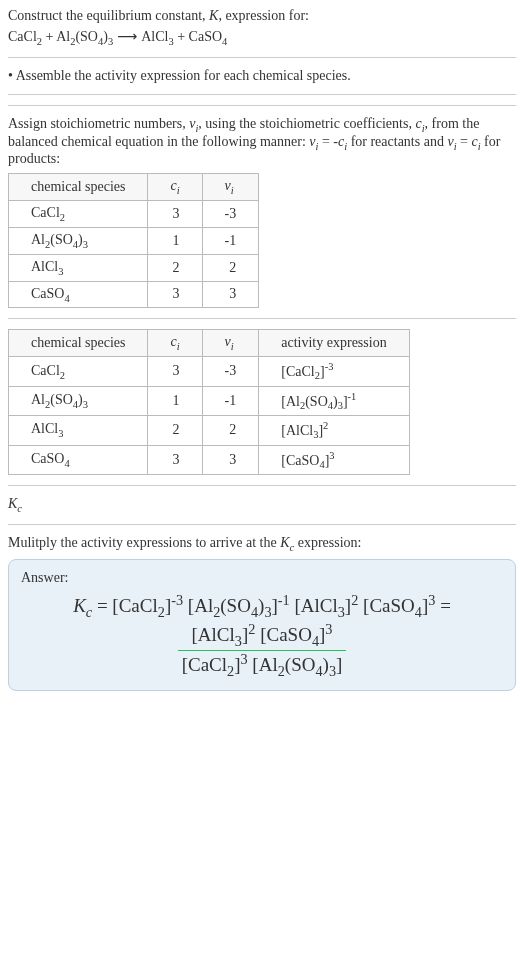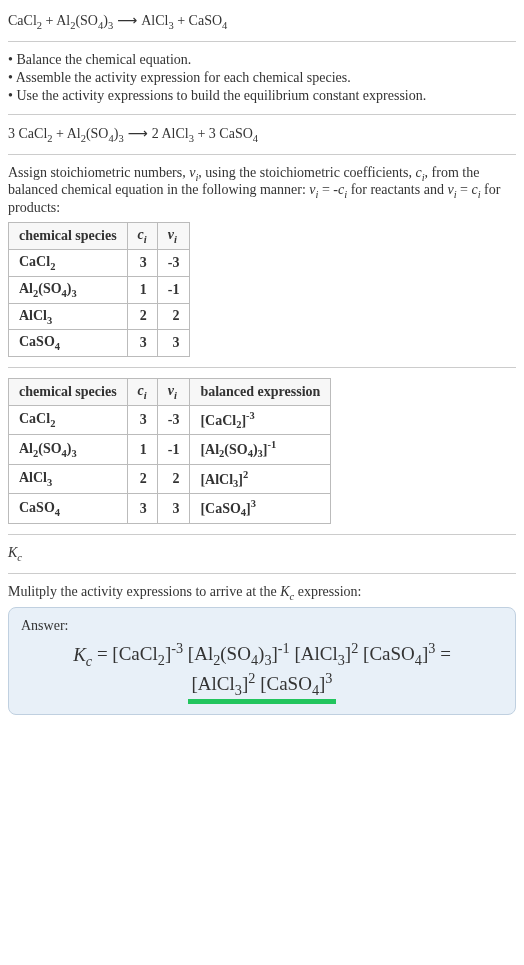--- a/index.html
+++ b/index.html
@@ -38,23 +38,23 @@
     }
     .step-text {
       margin: 4px 0;
     }
     table {
       border-collapse: collapse;
       margin: 6px 0;
     }
     th, td {
       border: 1px solid #bbb;
-      padding: 4px 10px;
+      padding: 4px 22px;
       text-align: left;
-      font-weight: bold;
+      font-weight: normal;
     }
     th {
       background: #f7f7f7;
     }
     td.num {
       text-align: right;
     }
     sub {
       font-size: 0.75em;
       vertical-align: sub;
@@ -80,50 +80,48 @@
       text-align: center;
       font-size: 19px;
     }
     .frac {
       display: inline-block;
       vertical-align: middle;
       text-align: center;
     }
     .frac .num {
       display: block;
-      border-bottom: 5px solid #22c55e;
+      border-bottom: 1px solid #22c55e;
       padding: 0 4px;
     }
     .frac .den {
       display: block;
       padding: 0 4px;
     }
     .arrow {
       padding: 0 4px;
     }
   </style>
 </head>
 <body>
 
 <div class="section intro">
+  <div>Construct the equilibrium constant, <span class="italic">K</span>, expression for:</div>
   <div class="equation">CaCl<sub>2</sub> + Al<sub>2</sub>(SO<sub>4</sub>)<sub>3</sub><span class="arrow">⟶</span>AlCl<sub>3</sub> + CaSO<sub>4</sub></div>
 </div>
 
 <hr>
 
 <div class="section">
-  <div class="plan-item">• Balance the chemical equation.</div>
   <div class="plan-item">• Assemble the activity expression for each chemical species.</div>
-  <div class="plan-item">• Use the activity expressions to build the equilibrium constant expression.</div>
-</div>
-
-<hr>
-
-<div class="section">
-  <div class="equation">3 CaCl<sub>2</sub> + Al<sub>2</sub>(SO<sub>4</sub>)<sub>3</sub><span class="arrow">⟶</span>2 AlCl<sub>3</sub> + 3 CaSO<sub>4</sub></div>
+</div>
+
+<hr>
+
+<div class="section">
 </div>
 
 <hr>
 
 <div class="section">
   <div class="step-text">Assign stoichiometric numbers, <span class="italic">ν<sub>i</sub></span>, using the stoichiometric coefficients, <span class="italic">c<sub>i</sub></span>, from the balanced chemical equation in the following manner: <span class="italic">ν<sub>i</sub></span> = -<span class="italic">c<sub>i</sub></span> for reactants and <span class="italic">ν<sub>i</sub></span> = <span class="italic">c<sub>i</sub></span> for products:</div>
   <table>
     <tbody>
         <tr>
       <th>chemical species</th>
@@ -156,21 +154,21 @@
 
 <hr>
 
 <div class="section">
   <table>
     <tbody>
         <tr>
       <th>chemical species</th>
       <th><span class="italic">c<sub>i</sub></span></th>
       <th><span class="italic">ν<sub>i</sub></span></th>
-      <th>balanced expression</th>
+      <th>activity expression</th>
     </tr>
     <tr>
       <td>CaCl<sub>2</sub></td>
       <td class="num">3</td>
       <td class="num">-3</td>
       <td>[CaCl<sub>2</sub>]<sup>-3</sup></td>
     </tr>
     <tr>
       <td>Al<sub>2</sub>(SO<sub>4</sub>)<sub>3</sub></td>
       <td class="num">1</td>
@@ -202,16 +200,17 @@
 <hr>
 
 <div class="section">
   <div class="step-text">Mulitply the activity expressions to arrive at the <span class="italic">K<sub>c</sub></span> expression:</div>
   <div class="answer-box">
     <div class="answer-label">Answer:</div>
     <div class="answer-eq">
       <span class="italic">K<sub>c</sub></span> = [CaCl<sub>2</sub>]<sup>-3</sup> [Al<sub>2</sub>(SO<sub>4</sub>)<sub>3</sub>]<sup>-1</sup> [AlCl<sub>3</sub>]<sup>2</sup> [CaSO<sub>4</sub>]<sup>3</sup> = 
       <span class="frac">
         <span class="num">[AlCl<sub>3</sub>]<sup>2</sup> [CaSO<sub>4</sub>]<sup>3</sup></span>
+        <span class="den">[CaCl<sub>2</sub>]<sup>3</sup> [Al<sub>2</sub>(SO<sub>4</sub>)<sub>3</sub>]</span>
       </span>
     </div>
   </div>
 </div>
 
 </body></html>

